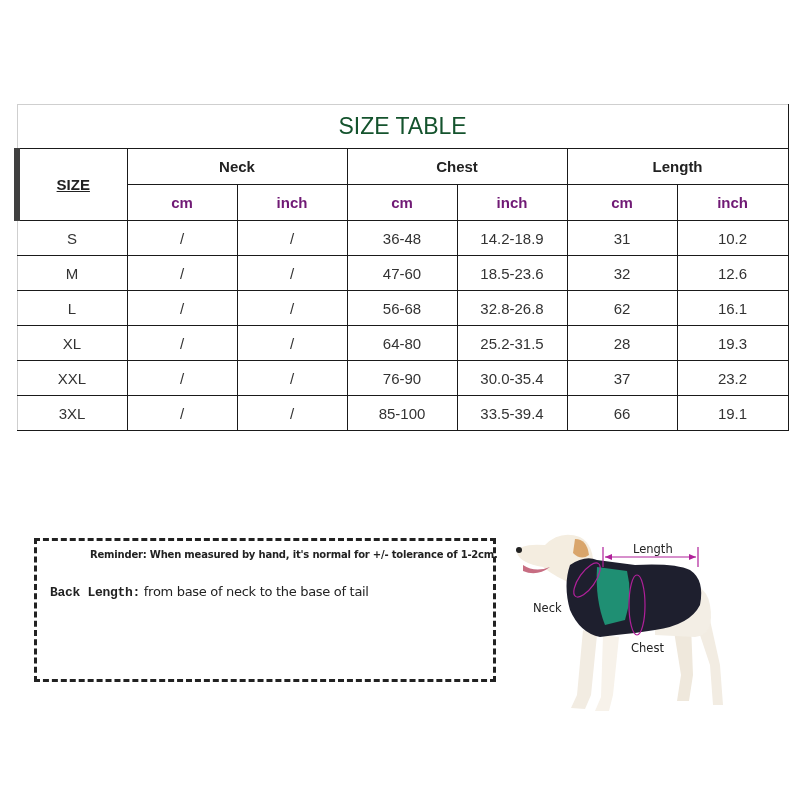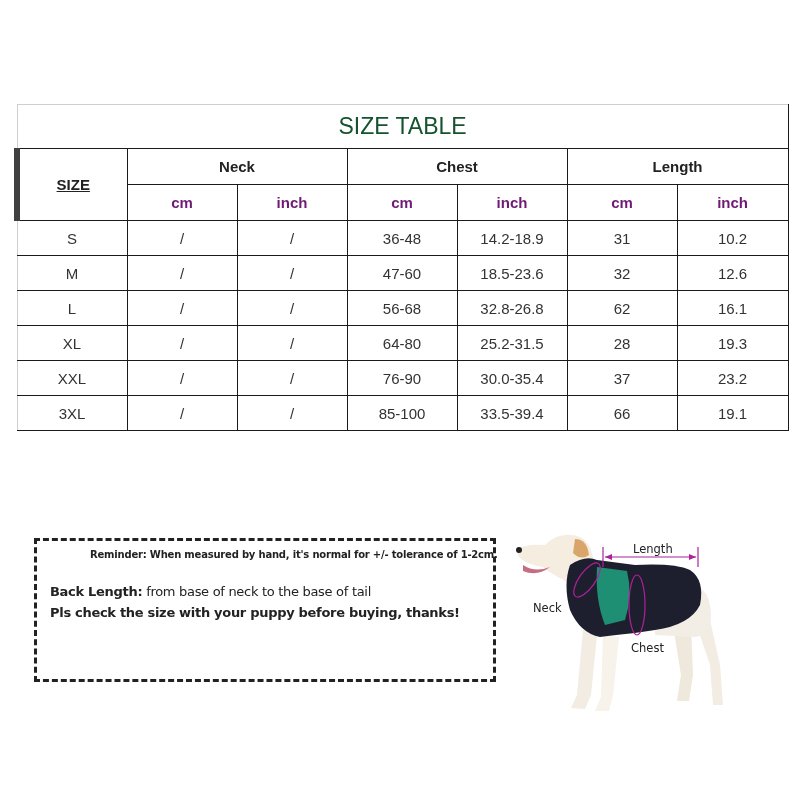--- a/index.html
+++ b/index.html
@@ -32,21 +32,21 @@
   .note-box {
     position: absolute; left: 34px; top: 538px; width: 462px; height: 144px;
     border: 3px dashed #222; box-sizing: border-box;
   }
   .note-title {
     position: absolute; left: 15px; top: 7px; color: #e0141b; font-weight: bold; font-size: 15.5px;
     font-family: "DejaVu Sans", sans-serif; letter-spacing: -0.3px;
   }
   .note-lines { position: absolute; left: 13px; top: 40px; font-size: 13px; line-height: 21px; color: #222; font-family: "DejaVu Sans", sans-serif; letter-spacing: -0.3px; }
   .note-lines .line { white-space: nowrap; }
-  .note-lines b { font-weight: bold; }
+  .note-lines b { font-weight: bold; font-family: Liberation Mono, monospace; }
   .dog-figure { position: absolute; left: 505px; top: 525px; width: 220px; height: 200px; }
   .dog-label { position: absolute; font-size: 11.5px; color: #222; font-family: "DejaVu Sans", sans-serif; }
 </style>
 </head>
 <body>
 
 <table class="size-table">
   <colgroup>
     <col style="width:110px">
       <col style="width:110px">
@@ -129,21 +129,20 @@
     <td>19.1</td>
   </tr>
 </tbody>
   </table>
 
 <div class="reminder">Reminder: When measured by hand, it's normal for +/- tolerance of 1-2cm.</div>
 
 <div class="note-box">
   <div class="note-lines">
     <div class="line"><b>Back Length:</b><span> from base of neck to the base of tail</span></div>
-    <div class="line"><b>Pls check the size with your puppy before buying, thanks!</b></div>
   </div>
 </div>
 
 <div class="dog-figure">
   <svg width="220" height="200" viewBox="0 0 220 200">
 
     <path d="M78 105 L72 170 L66 183 L80 184 L86 170 L92 110 Z" fill="#f2ece2"></path>
     <path d="M98 110 L96 172 L90 186 L104 186 L108 170 L114 112 Z" fill="#f7f2ea"></path>
     <path d="M168 100 L176 150 L172 176 L184 176 L188 150 L186 100 Z" fill="#efe8dc"></path>
     <path d="M190 95 L205 140 L208 180 L218 180 L215 140 L205 95 Z" fill="#f2ece2"></path>

